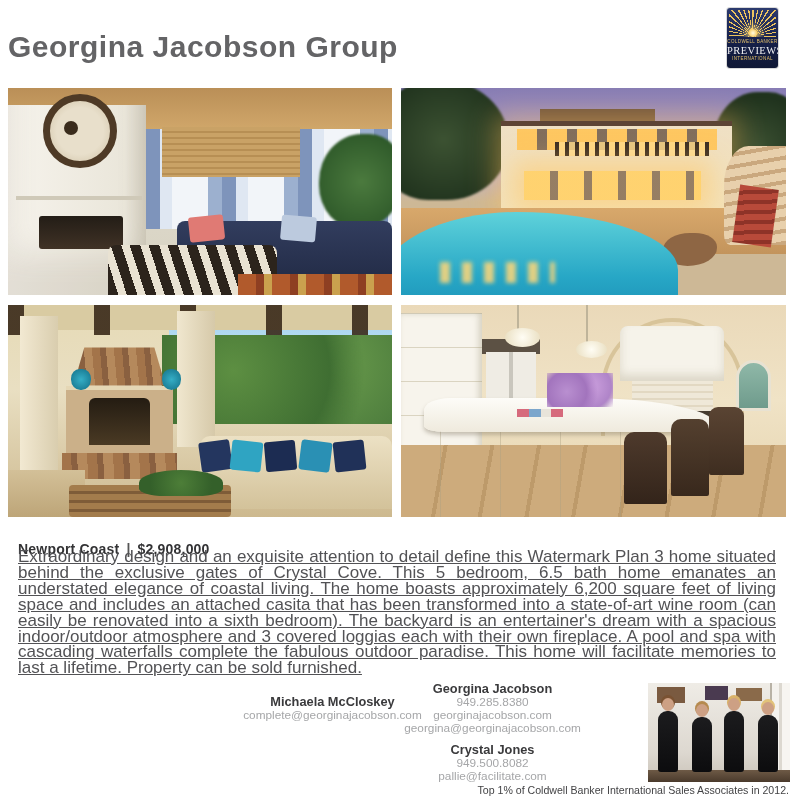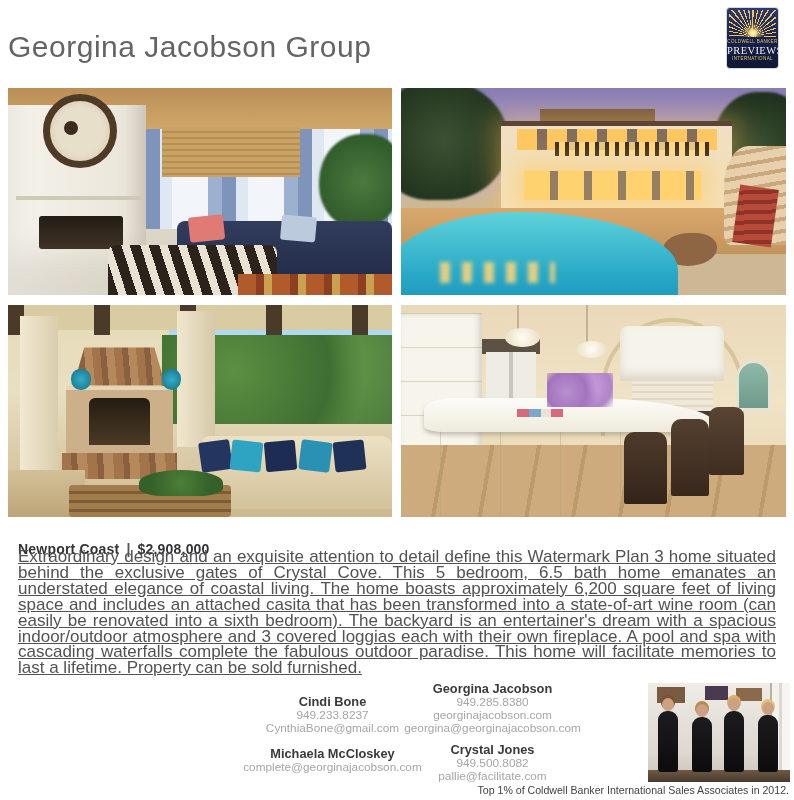--- a/index.html
+++ b/index.html
@@ -1,21 +1,21 @@
 <!DOCTYPE html>
 <html><head>
 <meta charset="utf-8">
 <style>
   * { margin:0; padding:0; box-sizing:border-box; }
   html,body { background:#ffffff; }
   body { width:794px; height:800px; font-family:"Liberation Sans", sans-serif; position:relative; }
   .page { position:absolute; inset:0; width:794px; height:800px; background:#fff; overflow:hidden; }
 
   
-  .page-title { position:absolute; left:8px; top:30px; font-size:30px; font-weight:400; color:#646466; letter-spacing:0.5px; }
+  .page-title { position:absolute; left:8px; top:30px; font-size:30px; font-weight:700; color:#646466; letter-spacing:0.5px; }
   .logo { position:absolute; left:727px; top:8px; width:51px; height:60px; border-radius:3px;
           background:linear-gradient(180deg,#2c3a6e 0%,#16204a 55%,#101835 100%); overflow:hidden;
           box-shadow:0 0 0 1px #d9d9d9; }
   .sunburst { position:absolute; top:2px; left:2px; right:2px; height:27px; overflow:hidden; }
   .sun-rays { position:absolute; inset:0;
       background:repeating-conic-gradient(from -80deg at 50% 96%, rgba(247,203,94,0.95) 0deg 3deg, rgba(22,32,74,0) 3deg 10deg); }
   .sun-core { position:absolute; left:50%; top:19px; width:10px; height:8px; margin-left:-5px; border-radius:50%;
       background:radial-gradient(circle,#fffbe2 0%,#f6c85c 70%); box-shadow:0 0 7px 3px rgba(255,220,120,0.85); }
   .logo-text { position:absolute; left:0; right:0; top:31px; text-align:center; }
   .logo-top,.logo-bottom { font-size:4.5px; color:#e4c06a; letter-spacing:0.4px; line-height:6px; white-space:nowrap; }
@@ -291,25 +291,20 @@
   </div>
 
 
   <div class="listing-head">
     <span class="loc">Newport Coast</span><span class="sep2">|</span><span class="price">$2,908,000</span>
   </div>
   <p class="desc">Extraordinary design and an exquisite attention to detail define this Watermark Plan 3 home situated behind the exclusive gates of Crystal Cove. This 5 bedroom, 6.5 bath home emanates an understated elegance of coastal living. The home boasts approximately 6,200 square feet of living space and includes an attached casita that has been transformed into a state-of-art wine room (can easily be renovated into a sixth bedroom).  The backyard is an entertainer's dream with a spacious indoor/outdoor atmosphere and 3 covered loggias each with their own fireplace. A pool and spa with cascading waterfalls complete the fabulous outdoor paradise. This home will facilitate memories to last a lifetime. Property can be sold furnished.</p>
 
   <div class="ccol col1">
     <div class="agent">
-      <div class="aname">Cindi Bone</div>
-      <div class="aline">949.233.8237</div>
-      <div class="aline">CynthiaBone@gmail.com</div>
-    </div>
-    <div class="agent">
       <div class="aname">Michaela McCloskey</div>
       <div class="aline">complete@georginajacobson.com</div>
     </div>
   </div>
 
   <div class="ccol col2">
     <div class="agent">
       <div class="aname">Georgina Jacobson</div>
       <div class="aline">949.285.8380</div>
       <div class="aline">georginajacobson.com</div>

